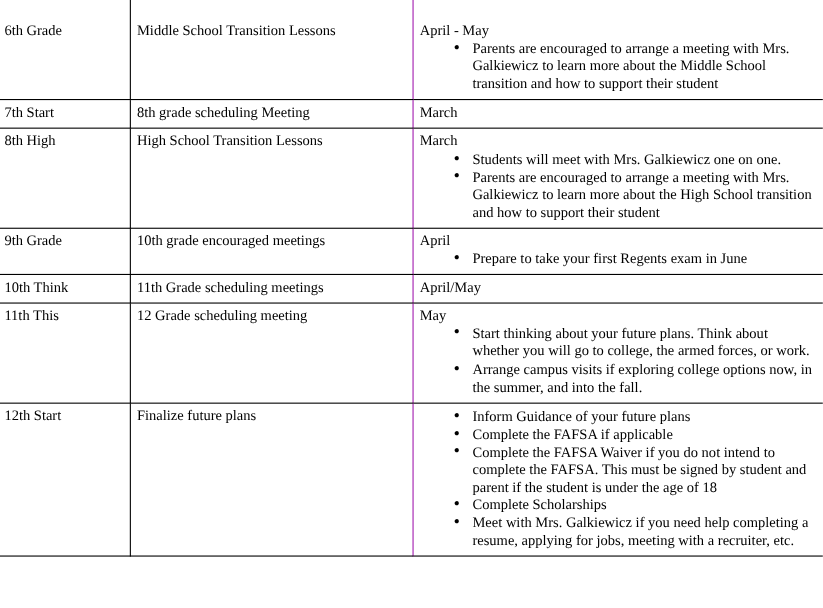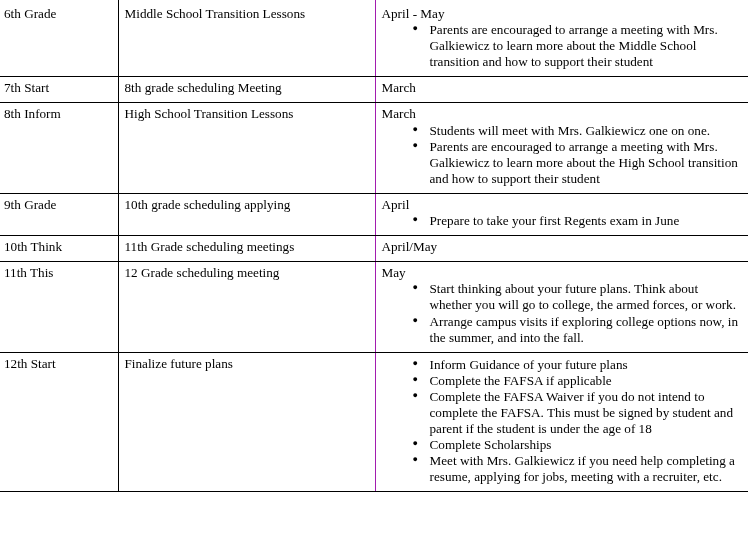--- a/index.html
+++ b/index.html
@@ -45,21 +45,21 @@
   table.grade-table td.col-activity {
     border-right: 1px solid #a21caf;
     padding-left: 6px;
   }
   table.grade-table td.col-timing {
     padding-left: 6px;
   }
   
   table.grade-table tr:first-child td {
     border-top: none;
-    padding-top: 6px;
+    padding-top: 20px;
   }
   .cell-lead {
     display: block;
     margin: 0 0 0 0;
   }
   ul.notes {
     margin: 0;
     padding: 0 0 0 48px;
     list-style: none;
   }
@@ -106,34 +106,34 @@
 
       <tr>
         <td class="col-grade">7th Start</td>
         <td class="col-activity">8th grade scheduling Meeting</td>
         <td class="col-timing">
           <span class="cell-lead">March</span>
         </td>
       </tr>
 
       <tr>
-        <td class="col-grade">8th Inform</td>
+        <td class="col-grade">8th High</td>
         <td class="col-activity">High School Transition Lessons</td>
         <td class="col-timing">
           <span class="cell-lead">March</span>
           <ul class="notes">
             <li>Students will meet with Mrs. Galkiewicz one on one.</li>
             <li>Parents are encouraged to arrange a meeting with Mrs. Galkiewicz to learn more about the High School transition and how to support their student</li>
           </ul>
         </td>
       </tr>
 
       <tr>
         <td class="col-grade">9th Grade</td>
-        <td class="col-activity">10th grade scheduling applying</td>
+        <td class="col-activity">10th grade encouraged meetings</td>
         <td class="col-timing">
           <span class="cell-lead">April</span>
           <ul class="notes">
             <li>Prepare to take your first Regents exam in June</li>
           </ul>
         </td>
       </tr>
 
       <tr>
         <td class="col-grade">10th Think</td>

